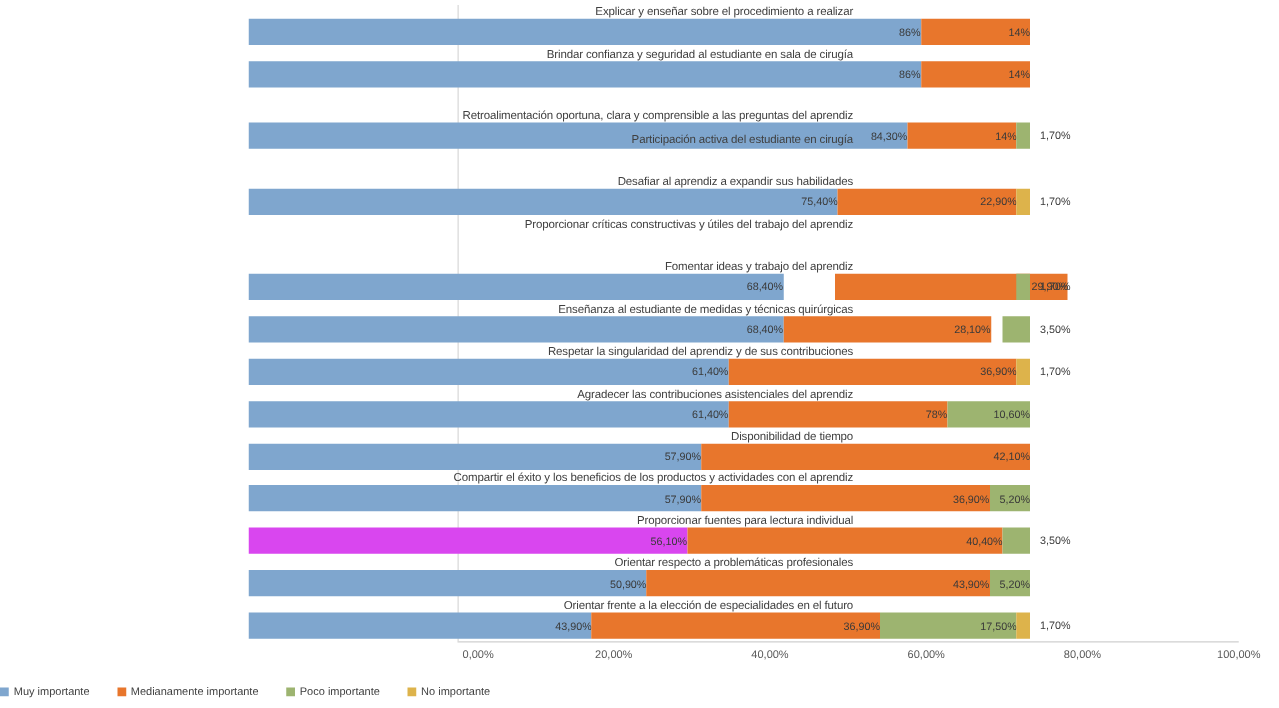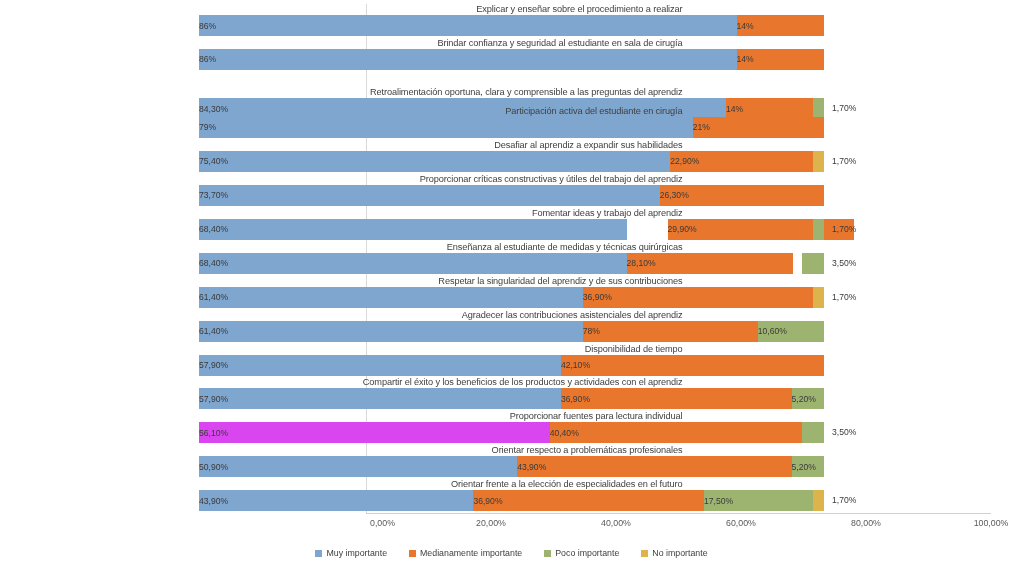--- a/index.html
+++ b/index.html
@@ -48,21 +48,21 @@
     width: 625px;
     height: 21px;
     flex: none;
   }
   .seg {
     position: absolute;
     top: 0;
     height: 21px;
     display: flex;
     align-items: center;
-    justify-content: flex-start;
+    justify-content: flex-end;
     font-size: 8.6px;
     color: #3a3a3a;
     box-sizing: border-box;
     overflow: visible;
     white-space: nowrap;
   }
   .seg .seg-val { pointer-events: none; }
 
   
   .outside-val {
@@ -109,21 +109,20 @@
     white-space: nowrap;
   }
 
   
   .legend {
     position: absolute;
     top: 548px;
     left: 0;
     width: 1023px;
     display: flex;
-    justify-content: center;
     align-items: center;
     gap: 22px;
   }
   .legend-item {
     display: flex;
     align-items: center;
     gap: 4px;
     font-size: 8.8px;
     color: #404040;
     white-space: nowrap;
@@ -170,52 +169,36 @@
           </div>
           <div class="seg" title="Medianamente importante 14%" style="left: 526.875px; width: 87.5px; background: rgb(232, 118, 44);">
             <span class="seg-val">14%</span>
           </div>
           <div class="seg" title="Poco importante 1,70%" style="left: 614.375px; width: 10.625px; background: rgb(157, 180, 112);"></div>
           <div class="outside-val">1,70%</div>
         </div>
       </div>
       <div class="row" style="top: 105.85px;">
         <div class="cat-label">Participación activa del estudiante en cirugía</div>
-        <div class="bar-track">
-          <div class="seg" title="Muy importante 79%" style="left: 0px; width: 493.75px; background: rgb(127, 166, 206);">
-            <span class="seg-val">79%</span>
-          </div>
-          <div class="seg" title="Medianamente importante 21%" style="left: 493.75px; width: 131.25px; background: rgb(232, 118, 44);">
-            <span class="seg-val">21%</span>
-          </div>
-        </div>
       </div>
       <div class="row" style="top: 139.8px;">
         <div class="cat-label">Desafiar al aprendiz a expandir sus habilidades</div>
         <div class="bar-track">
           <div class="seg" title="Muy importante 75,40%" style="left: 0px; width: 471.25px; background: rgb(127, 166, 206);">
             <span class="seg-val">75,40%</span>
           </div>
           <div class="seg" title="Medianamente importante 22,90%" style="left: 471.25px; width: 143.125px; background: rgb(232, 118, 44);">
             <span class="seg-val">22,90%</span>
           </div>
           <div class="seg" title="No importante 1,70%" style="left: 614.375px; width: 10.625px; background: rgb(221, 179, 75);"></div>
           <div class="outside-val">1,70%</div>
         </div>
       </div>
       <div class="row" style="top: 173.75px;">
         <div class="cat-label">Proporcionar críticas constructivas y útiles del trabajo del aprendiz</div>
-        <div class="bar-track">
-          <div class="seg" title="Muy importante 73,70%" style="left: 0px; width: 460.625px; background: rgb(127, 166, 206);">
-            <span class="seg-val">73,70%</span>
-          </div>
-          <div class="seg" title="Medianamente importante 26,30%" style="left: 460.625px; width: 164.375px; background: rgb(232, 118, 44);">
-            <span class="seg-val">26,30%</span>
-          </div>
-        </div>
       </div>
       <div class="row" style="top: 207.7px;">
         <div class="cat-label">Fomentar ideas y trabajo del aprendiz</div>
         <div class="bar-track">
           <div class="seg" title="Muy importante 68,40%" style="left: 0px; width: 427.5px; background: rgb(127, 166, 206);">
             <span class="seg-val">68,40%</span>
           </div>
           <div class="seg" title="Medianamente importante 29,90%" style="left: 427.5px; width: 186.875px; background: rgb(232, 118, 44); margin-left: 41px;">
             <span class="seg-val">29,90%</span>
           </div>

